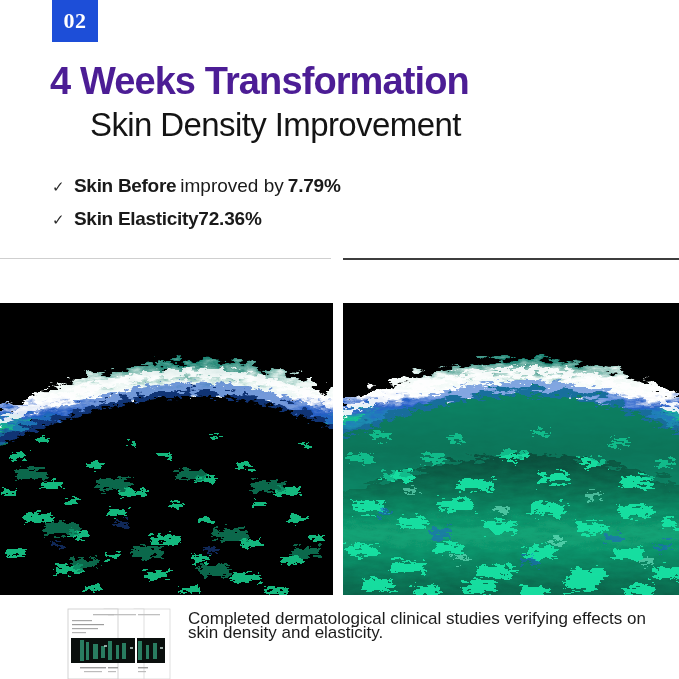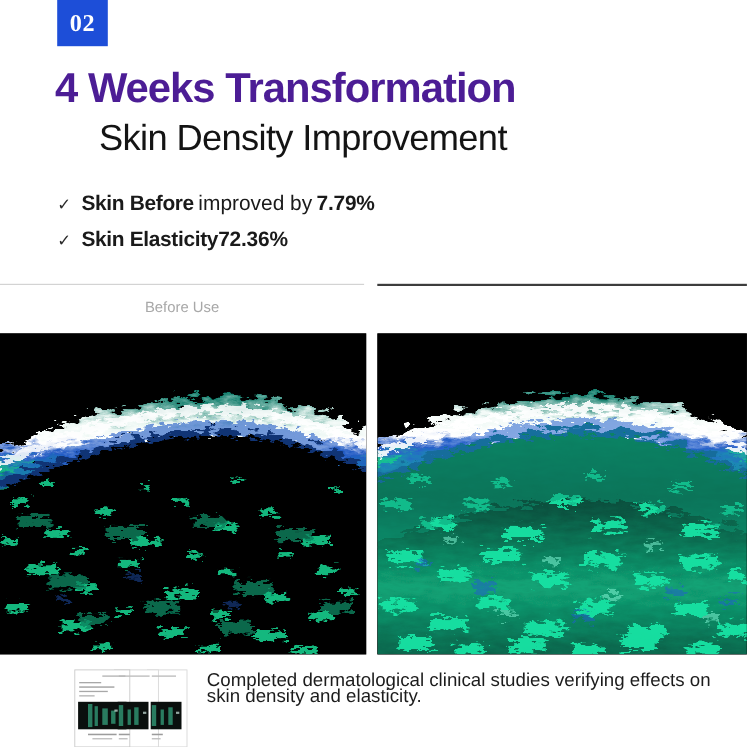--- a/index.html
+++ b/index.html
@@ -190,21 +190,20 @@
     <span class="check">✓</span>
     <span class="strong">Skin Elasticity</span>
     <span class="value">72.36%</span>
   </div>
 
 </div>
 
 <div class="label-row">
   <div class="label-cell label-before">
     <div class="rule"></div>
-    <div class="caption">Before Use</div>
   </div>
   <div class="label-cell label-after">
     <div class="rule"></div>
   </div>
 </div>
 
 <div class="panels">
 
   <div class="panel panel-before">
     <svg viewBox="0 0 333 292" preserveAspectRatio="none" aria-hidden="true">

